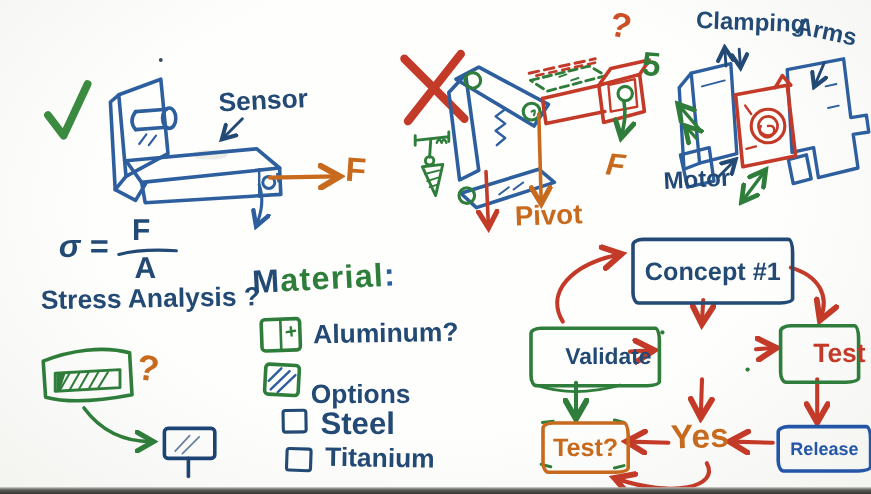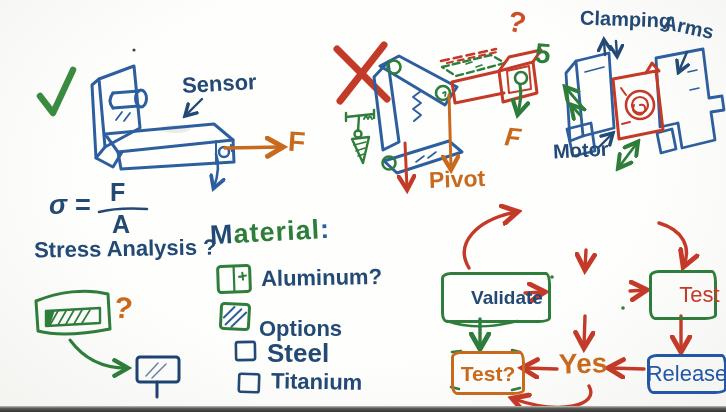--- a/index.html
+++ b/index.html
@@ -239,28 +239,31 @@
 
   <div class="lbl orangered" style="left:508px;top:8px;font-size:29px;font-weight:600;transform:rotate(12deg);">?</div>
   <div class="lbl green" style="left:535px;top:40px;font-size:28px;font-weight:600;transform:rotate(5deg);">5</div>
   <div class="lbl orange" style="left:505px;top:124px;font-size:26px;font-weight:600;font-style:italic;transform:rotate(6deg);">F</div>
   <div class="lbl orange" style="left:429px;top:168px;font-size:23px;font-weight:600;transform:rotate(-2deg);">Pivot</div>
 
   <div class="lbl navy" style="left:580px;top:9px;font-size:20px;font-weight:600;transform:rotate(2deg);">Clamping</div>
   <div class="lbl navy" style="left:663px;top:17px;font-size:20px;font-weight:600;transform:rotate(12deg);">Arms</div>
   <div class="lbl navy" style="left:553px;top:140px;font-size:20px;font-weight:700;transform:rotate(-3deg);">Motor</div>
 
+  <div class="fc-box" style="left:526px;top:198px;width:130px;height:50px;border-color:#234a74;border-width:3.5px;">
+    <span class="lbl navy" style="position:static;font-size:21px;font-weight:600;">Concept #1</span>
+  </div>
   <div class="fc-box" style="left:441px;top:272px;width:82px;height:45px;border-color:#2e7d3a;border-width:3.5px;padding-left:22px;">
     <span class="lbl navy" style="position:static;font-size:19px;font-weight:600;">Validate</span>
   </div>
   <div class="fc-box" style="left:649px;top:270px;width:62px;height:44px;border-color:#2e7d3a;border-width:3.5px;">
-    <span class="lbl red" style="position:static;font-size:22px;font-weight:400;margin-left:33px;">Test</span>
+    <span class="lbl red" style="position:static;font-size:22px;font-weight:700;margin-left:33px;">Test</span>
   </div>
   <div class="fc-box" style="left:451px;top:351px;width:68px;height:38px;border-color:#c76a1d;border-width:3px;">
     <span class="lbl orange" style="position:static;font-size:21px;font-weight:700;">Test?</span>
   </div>
   <div class="lbl orange" style="left:559px;top:350px;font-size:28px;font-weight:700;transform:rotate(-2deg);">Yes</div>
   <div class="fc-box" style="left:647px;top:354px;width:74px;height:34px;border-color:#2456a8;border-width:3px;">
-    <span class="lbl relblue" style="position:static;font-size:22px;font-weight:400;">Release</span>
+    <span class="lbl relblue" style="position:static;font-size:15px;font-weight:700;">Release</span>
   </div>
 
   <div class="bottom-edge"></div>
 </div>
 
 </body></html>

